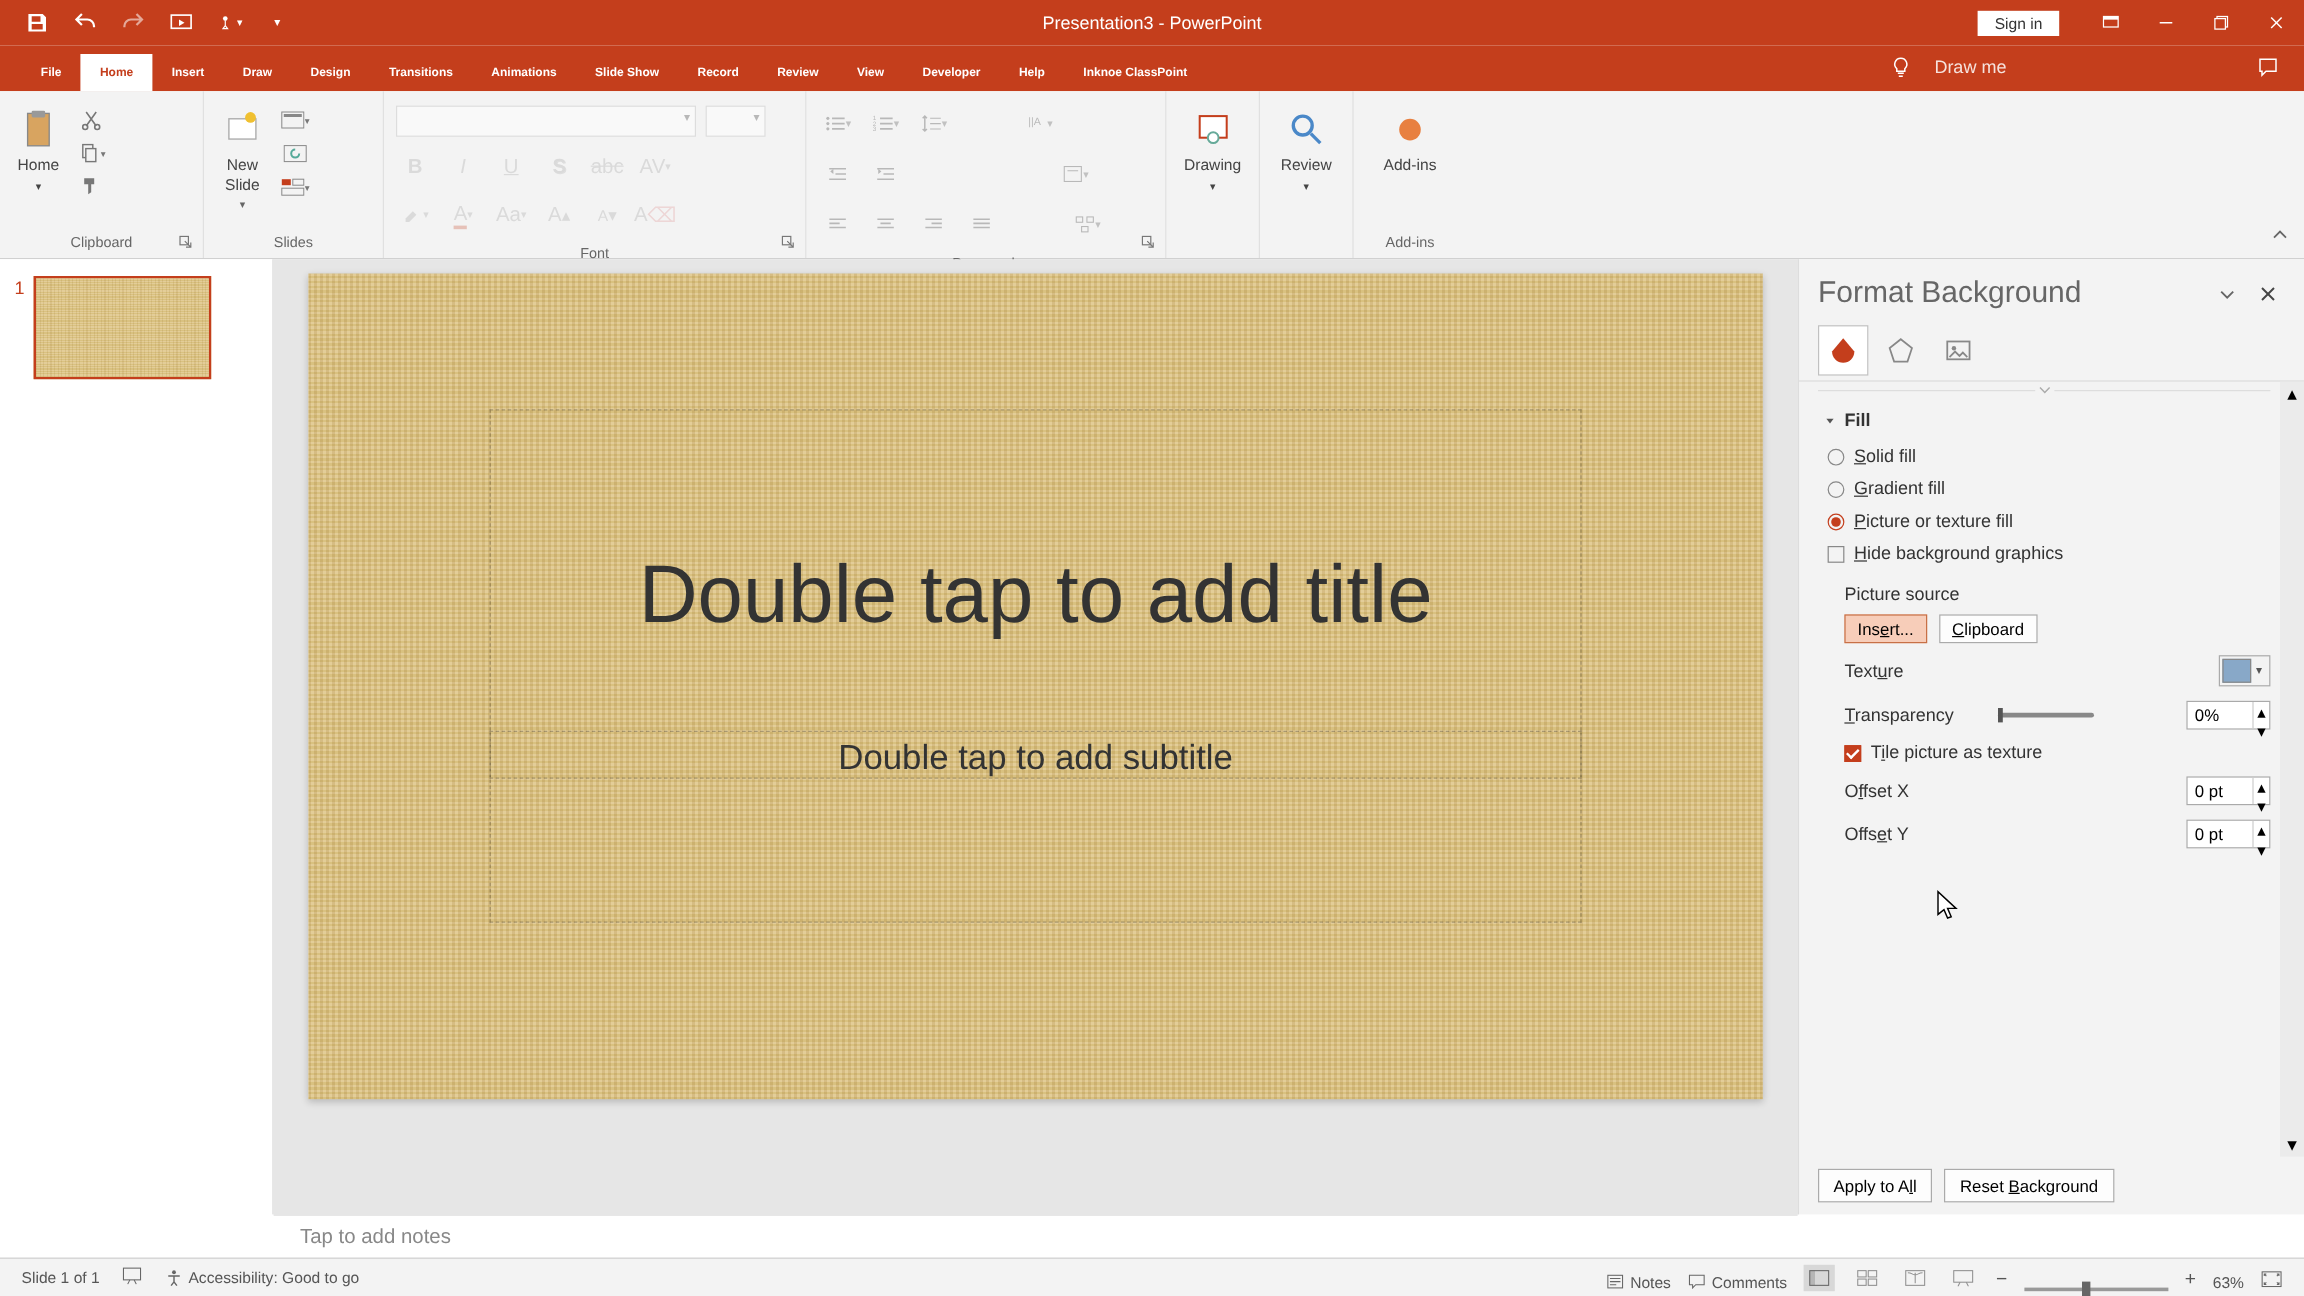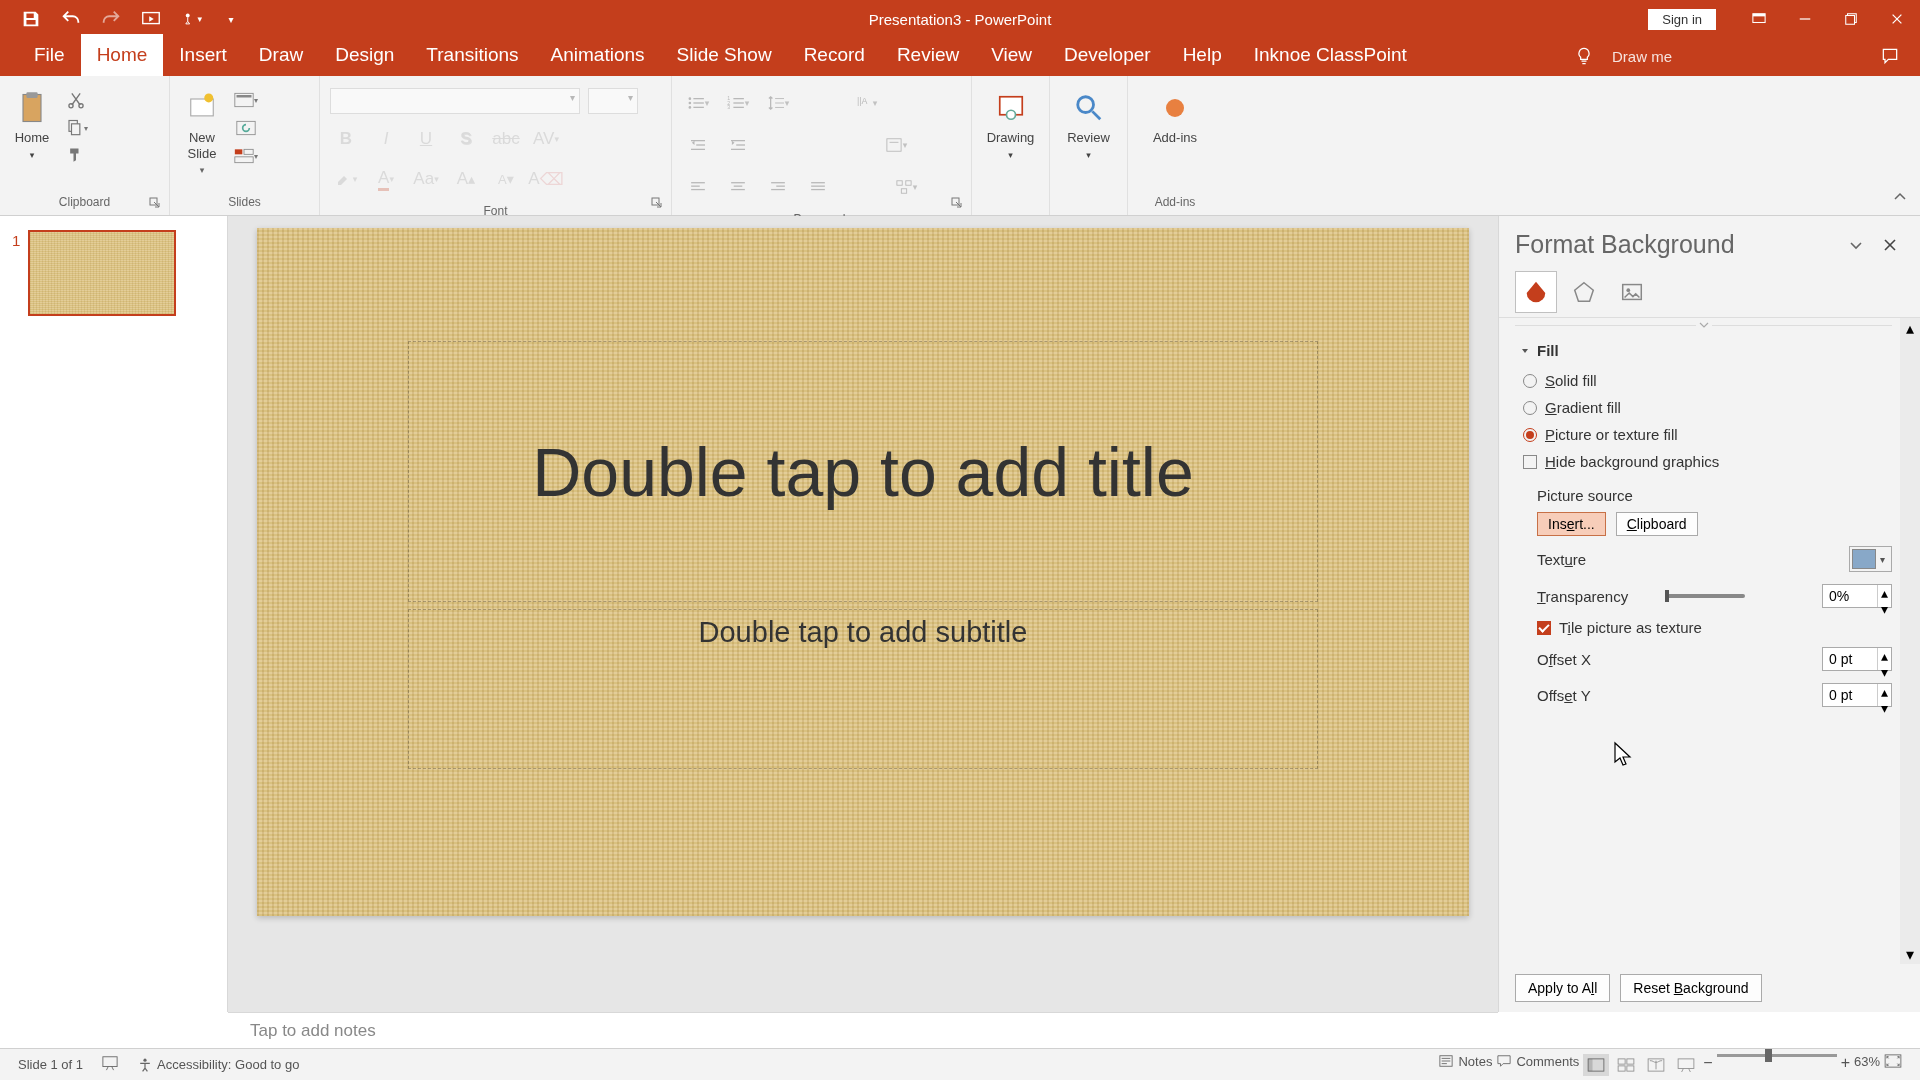--- a/index.html
+++ b/index.html
@@ -10,21 +10,21 @@
 .qat { display: flex; align-items: center; gap: 18px; padding-left: 20px; }
 .qat-icon { width: 22px; height: 22px; display: flex; align-items: center; justify-content: center; cursor: pointer; color: #fff; }
 .title-text { position: absolute; left: 50%; transform: translateX(-50%); font-size: 15px; font-weight: 400; }
 .title-right { position: absolute; right: 0; display: flex; align-items: center; gap: 0; }
 .signin-btn { background: #fff; color: #333; padding: 3px 14px; font-size: 13px; border: none; cursor: pointer; margin-right: 20px; }
 .win-btn { width: 46px; height: 38px; display: flex; align-items: center; justify-content: center; cursor: pointer; }
 .win-btn svg { width: 14px; height: 14px; }
 
 
 .ribbon-tabs { height: 38px; background: #c43e1c; display: flex; align-items: flex-end; padding-left: 18px; color: #fff; position: relative; }
-.rtab { padding: 10px 16px 10px 16px; font-size: 19px; cursor: pointer; }
+.rtab { padding: 10px 16px 10px 16px; font-size: 10px; cursor: pointer; font-weight: bold; }
 .rtab.active { background: #fff; color: #c43e1c; }
 .rtab.file { }
 .ribbon-right { position: absolute; right: 20px; display: flex; align-items: center; gap: 18px; top: 8px; }
 .bulb-icon { width: 20px; height: 20px; }
 .tellme-text { font-size: 15px; color: rgba(255,255,255,0.85); }
 .comment-ico { width: 20px; height: 20px; }
 
 
 .ribbon-body { height: 140px; background: #f3f3f3; border-bottom: 1px solid #d0d0d0; display: flex; position: relative; }
 .group { border-right: 1px solid #e0e0e0; padding: 4px 10px 0 10px; display: flex; flex-direction: column; position: relative; }
@@ -53,21 +53,21 @@
 
 .thumb-pane { width: 228px; background: #fff; border-right: 1px solid #d8d8d8; padding: 14px 12px; }
 .thumb-item { display: flex; gap: 8px; }
 .thumb-num { font-size: 15px; color: #c43e1c; padding-top: 2px; }
 .thumb-img { width: 148px; height: 86px; border: 2px solid #c43e1c; background: #ddc58f; position: relative; }
 .thumb-texture { width: 100%; height: 100%; background: repeating-linear-gradient(0deg, #d9c180 0px, #d9c180 1px, #e3cd98 1px, #e3cd98 2px), repeating-linear-gradient(90deg, rgba(180,150,80,0.15) 0px, rgba(180,150,80,0.15) 1px, transparent 1px, transparent 3px); background-blend-mode: multiply; }
 
 
 .canvas-wrap { flex: 1; background: #e6e6e6; display: flex; justify-content: center; align-items: flex-start; padding: 12px 0 0 0; overflow: hidden; }
 .slide { width: 1212px; height: 688px; background: repeating-linear-gradient(0deg, #d9c180 0px, #d9c180 2px, #e3cd98 2px, #e3cd98 4px), repeating-linear-gradient(90deg, rgba(180,150,80,0.2) 0px, rgba(180,150,80,0.2) 2px, transparent 2px, transparent 5px); background-blend-mode: multiply; position: relative; box-shadow: 0 2px 6px rgba(0,0,0,0.2); }
-.title-ph { position: absolute; left: 151px; top: 113px; width: 910px; height: 261px; border: 1px dashed rgba(0,0,0,0.25); display: flex; align-items: center; justify-content: center; }
+.title-ph { position: absolute; left: 151px; top: 113px; width: 910px; height: 308px; border: 1px dashed rgba(0,0,0,0.25); display: flex; align-items: center; justify-content: center; }
 .title-ph-text { font-size: 68px; color: #333; font-weight: 400; }
 .sub-ph { position: absolute; left: 151px; top: 381px; width: 910px; height: 160px; border: 1px dashed rgba(0,0,0,0.25); padding-top: 6px; text-align: center; }
 .sub-ph-text { font-size: 29px; color: #333; }
 
 
 .format-pane { width: 422px; background: #f3f3f3; border-left: 1px solid #d8d8d8; padding: 4px 0 0 0; display: flex; flex-direction: column; position: relative; }
 .fp-header { display: flex; align-items: center; padding: 10px 16px 8px 16px; }
 .fp-title { font-size: 25px; color: #666; flex: 1; }
 .fp-hbtn { width: 28px; height: 28px; display: flex; align-items: center; justify-content: center; cursor: pointer; color: #666; margin-left: 6px; }
 .fp-tabs { display: flex; gap: 6px; padding: 4px 0 4px 16px; border-bottom: 1px solid #ddd; }
@@ -104,21 +104,21 @@
 .fp-scroll-btn { height: 20px; display: flex; align-items: center; justify-content: center; cursor: pointer; }
 .fp-footer { display: flex; gap: 10px; padding: 10px 16px; }
 .fp-foot-btn { padding: 5px 12px; border: 1px solid #aaa; background: #fdfdfd; font-size: 14px; cursor: pointer; }
 
 
 .notes-bar { height: 36px; background: #fff; border-top: 1px solid #d8d8d8; display: flex; align-items: center; padding: 0 22px; color: #888; font-size: 17px; margin-left: 228px; margin-right: 422px; }
 
 
 .statusbar { height: 32px; background: #f3f3f3; border-top: 1px solid #d0d0d0; display: flex; align-items: center; padding: 0 18px; font-size: 13px; color: #555; }
 .sb-left { display: flex; align-items: center; gap: 18px; }
-.sb-right { margin-left: auto; display: flex; align-items: flex-start; gap: 4px; }
+.sb-right { margin-left: auto; display: flex; align-items: flex-end; gap: 14px; }
 .sb-btn { display: flex; align-items: center; gap: 4px; cursor: pointer; }
 .view-btn { width: 26px; height: 22px; display: flex; align-items: center; justify-content: center; cursor: pointer; opacity: 0.7; }
 .view-btn.active { background: #d8d8d8; opacity: 1; }
 .zoom-slider { width: 120px; height: 3px; background: #999; position: relative; }
 .zoom-thumb { position: absolute; left: 40%; top: -5px; width: 7px; height: 13px; background: #666; }
 
 
 .cursor { position: absolute; width: 20px; height: 28px; z-index: 9999; pointer-events: none; }
 
 .u { text-decoration: underline; text-decoration-thickness: 1px; }

